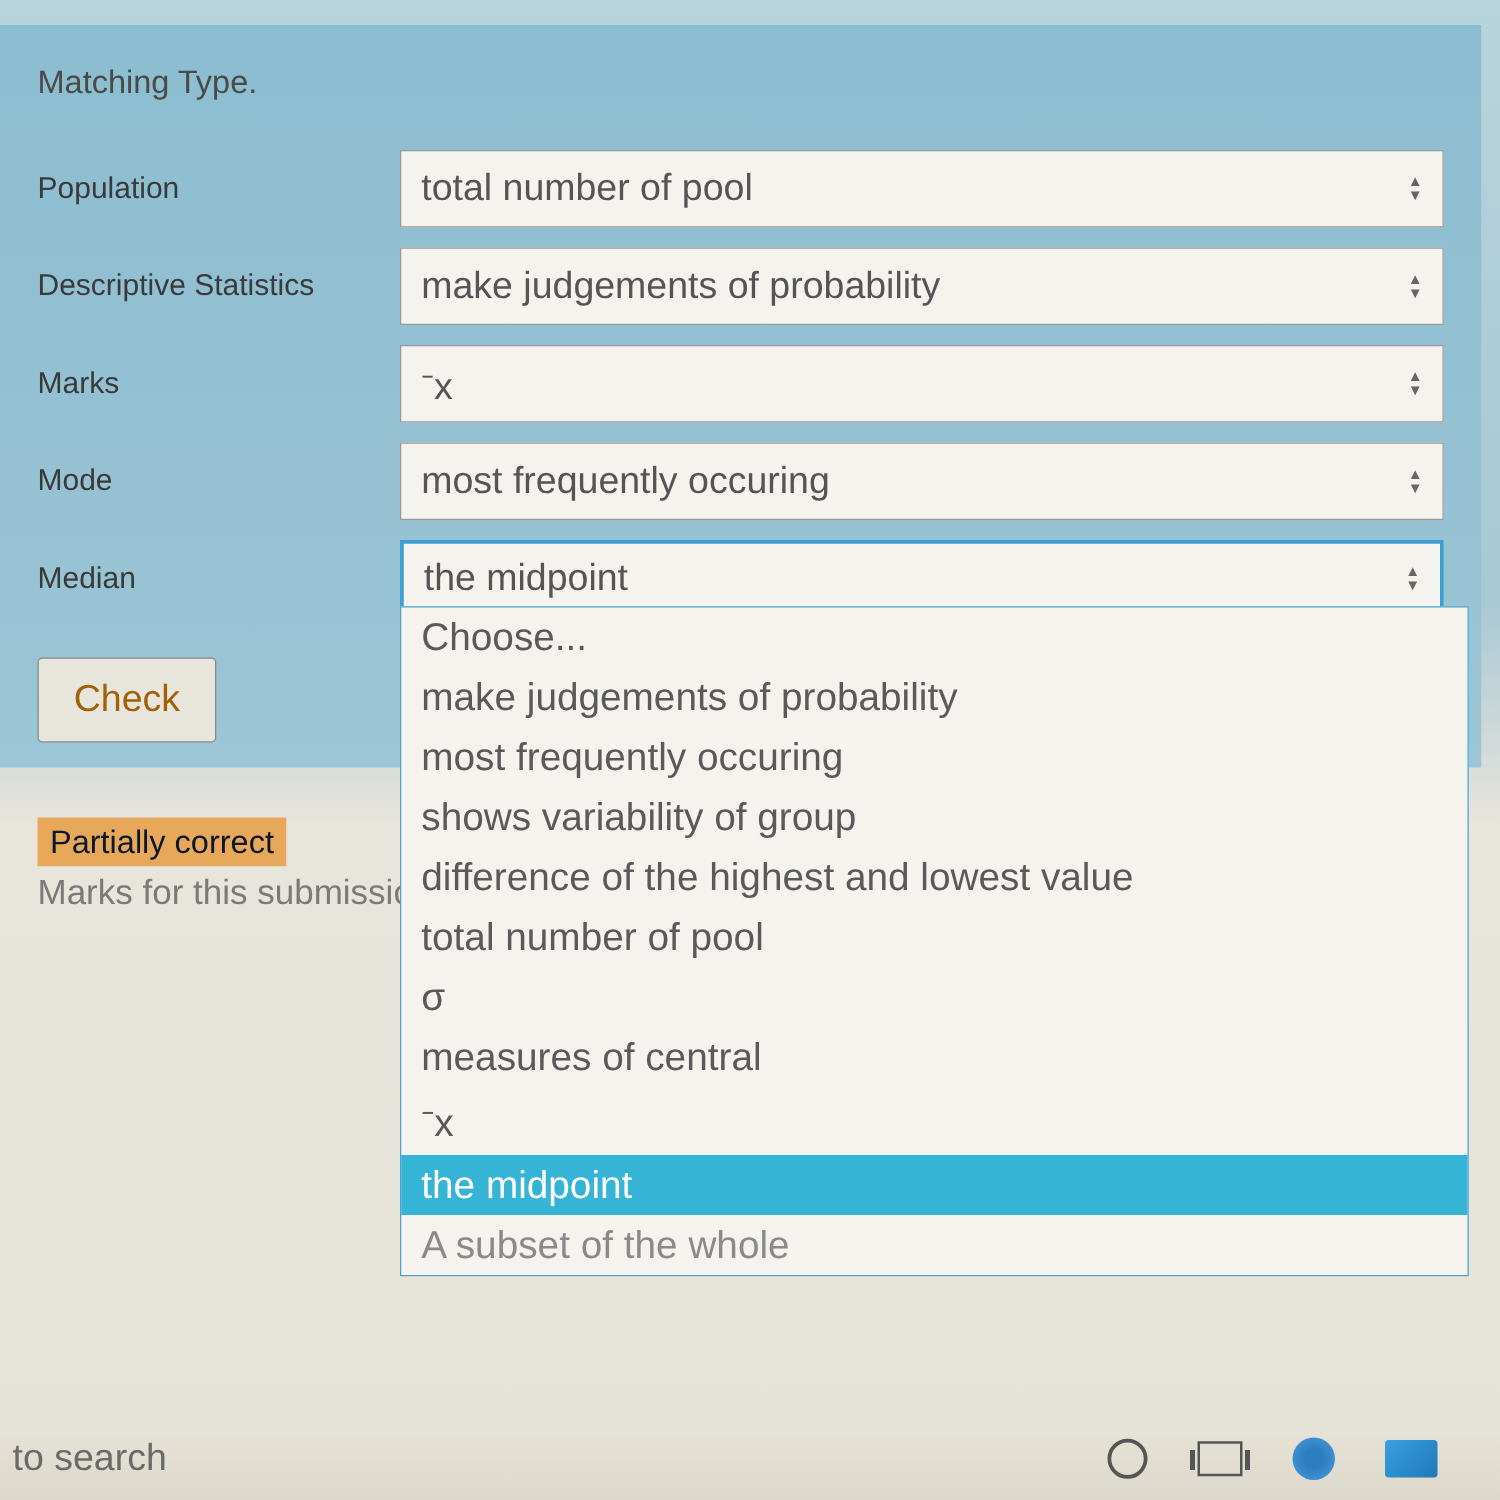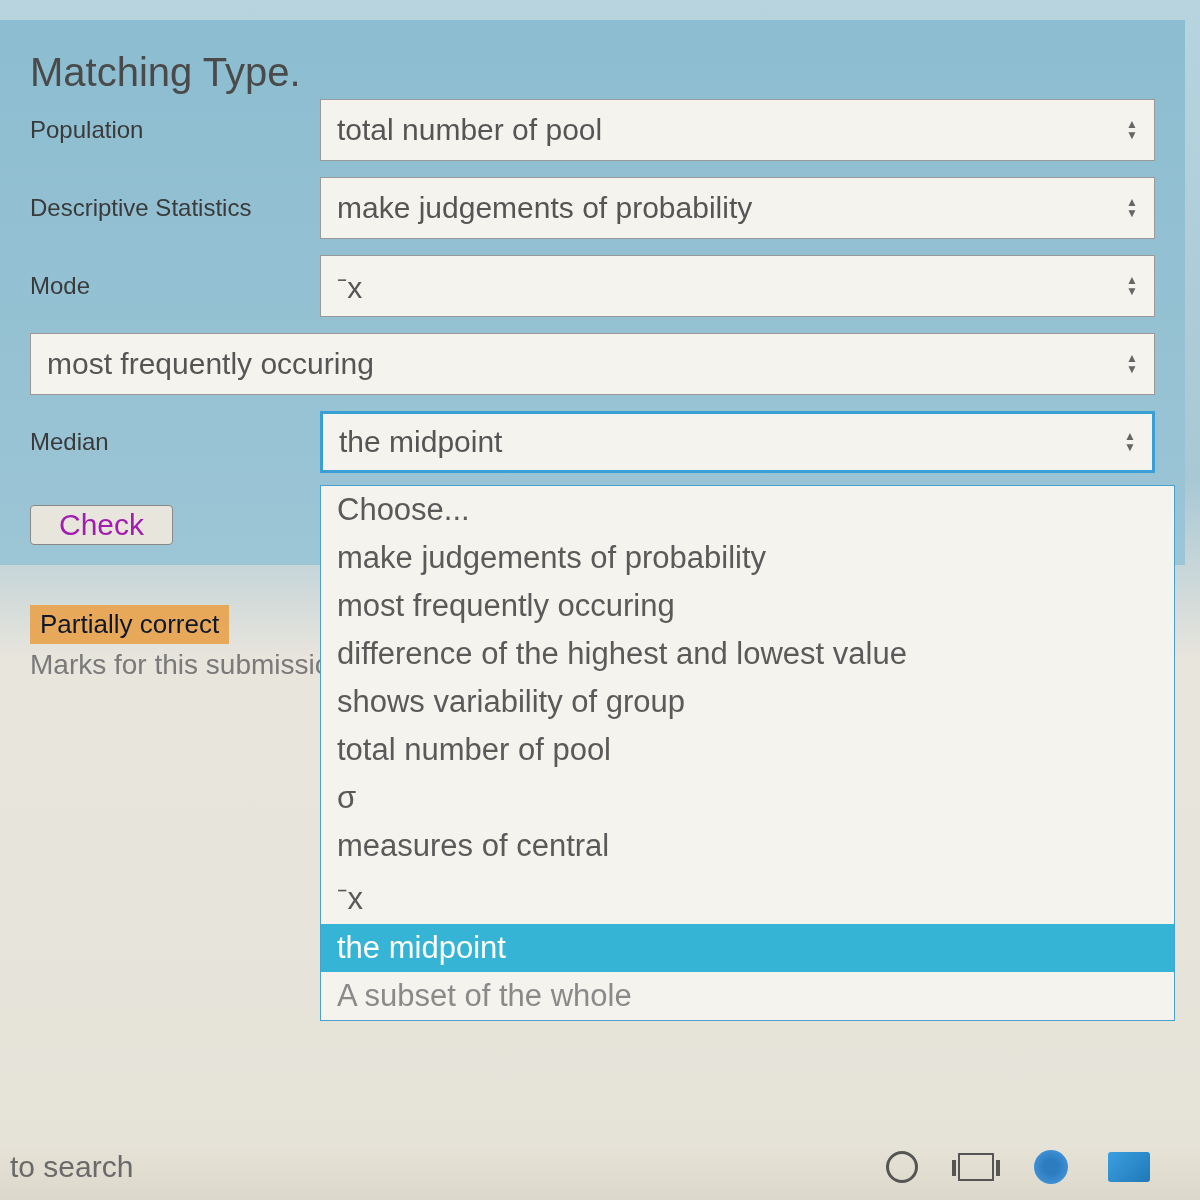--- a/index.html
+++ b/index.html
@@ -15,22 +15,23 @@
       overflow: hidden;
       position: relative;
     }
     .quiz-container {
       background: linear-gradient(180deg, #8cbdd0 0%, #9cc5d5 100%);
       padding: 30px 30px 20px 30px;
       margin: 20px 15px 0 0;
       position: relative;
     }
     .title {
-      font-size: 40px;
+      font-size: 26px;
       color: #4a4a4a;
+      margin-bottom: 35px;
       font-weight: 400;
     }
     .row {
       display: flex;
       align-items: center;
       margin-bottom: 8px;
       height: 70px;
     }
     .label {
       width: 290px;
@@ -59,23 +60,23 @@
       flex-direction: column;
       font-size: 12px;
       color: #666;
       line-height: 0.9;
       margin-left: 10px;
     }
     .check-btn {
       background: #e8e5dc;
       border: 1px solid #888;
       border-radius: 4px;
-      padding: 2px 28px;
+      padding: 16px 28px;
       font-size: 30px;
-      color: #a21caf;
+      color: #a16207;
       margin-top: 20px;
       display: inline-block;
       cursor: pointer;
     }
     .dropdown {
       position: absolute;
       left: 320px;
       top: 465px;
       width: 855px;
       background: #f5f3ee;
@@ -193,50 +194,51 @@
 
   <div class="row">
     <div class="label">Descriptive Statistics</div>
     <div class="select-box">
       <span>make judgements of probability</span>
       <span class="select-arrows">▲<br>▼</span>
     </div>
   </div>
 
   <div class="row">
+    <div class="label">Marks</div>
+    <div class="select-box">
+      <span>⁻x</span>
+      <span class="select-arrows">▲<br>▼</span>
+    </div>
+  </div>
+
+  <div class="row">
     <div class="label">Mode</div>
-    <div class="select-box">
-      <span>⁻x</span>
-      <span class="select-arrows">▲<br>▼</span>
-    </div>
-  </div>
-
-  <div class="row">
     <div class="select-box">
       <span>most frequently occuring</span>
       <span class="select-arrows">▲<br>▼</span>
     </div>
   </div>
 
   <div class="row">
     <div class="label">Median</div>
     <div class="select-box focused">
       <span>the midpoint</span>
       <span class="select-arrows">▲<br>▼</span>
     </div>
   </div>
 
   <div class="check-btn">Check</div>
 
   <div class="dropdown">
     <div class="dropdown-item">Choose...</div>
     <div class="dropdown-item">make judgements of probability</div>
     <div class="dropdown-item">most frequently occuring</div>
+    <div class="dropdown-item">shows variability of group</div>
     <div class="dropdown-item">difference of the highest and lowest value</div>
-    <div class="dropdown-item">shows variability of group</div>
     <div class="dropdown-item">total number of pool</div>
     <div class="dropdown-item">σ</div>
     <div class="dropdown-item">measures of central</div>
     <div class="dropdown-item">⁻x</div>
     <div class="dropdown-item selected">the midpoint</div>
     <div class="dropdown-item gray">A subset of the whole</div>
   </div>
 </div>
 
 <div class="feedback-area">

